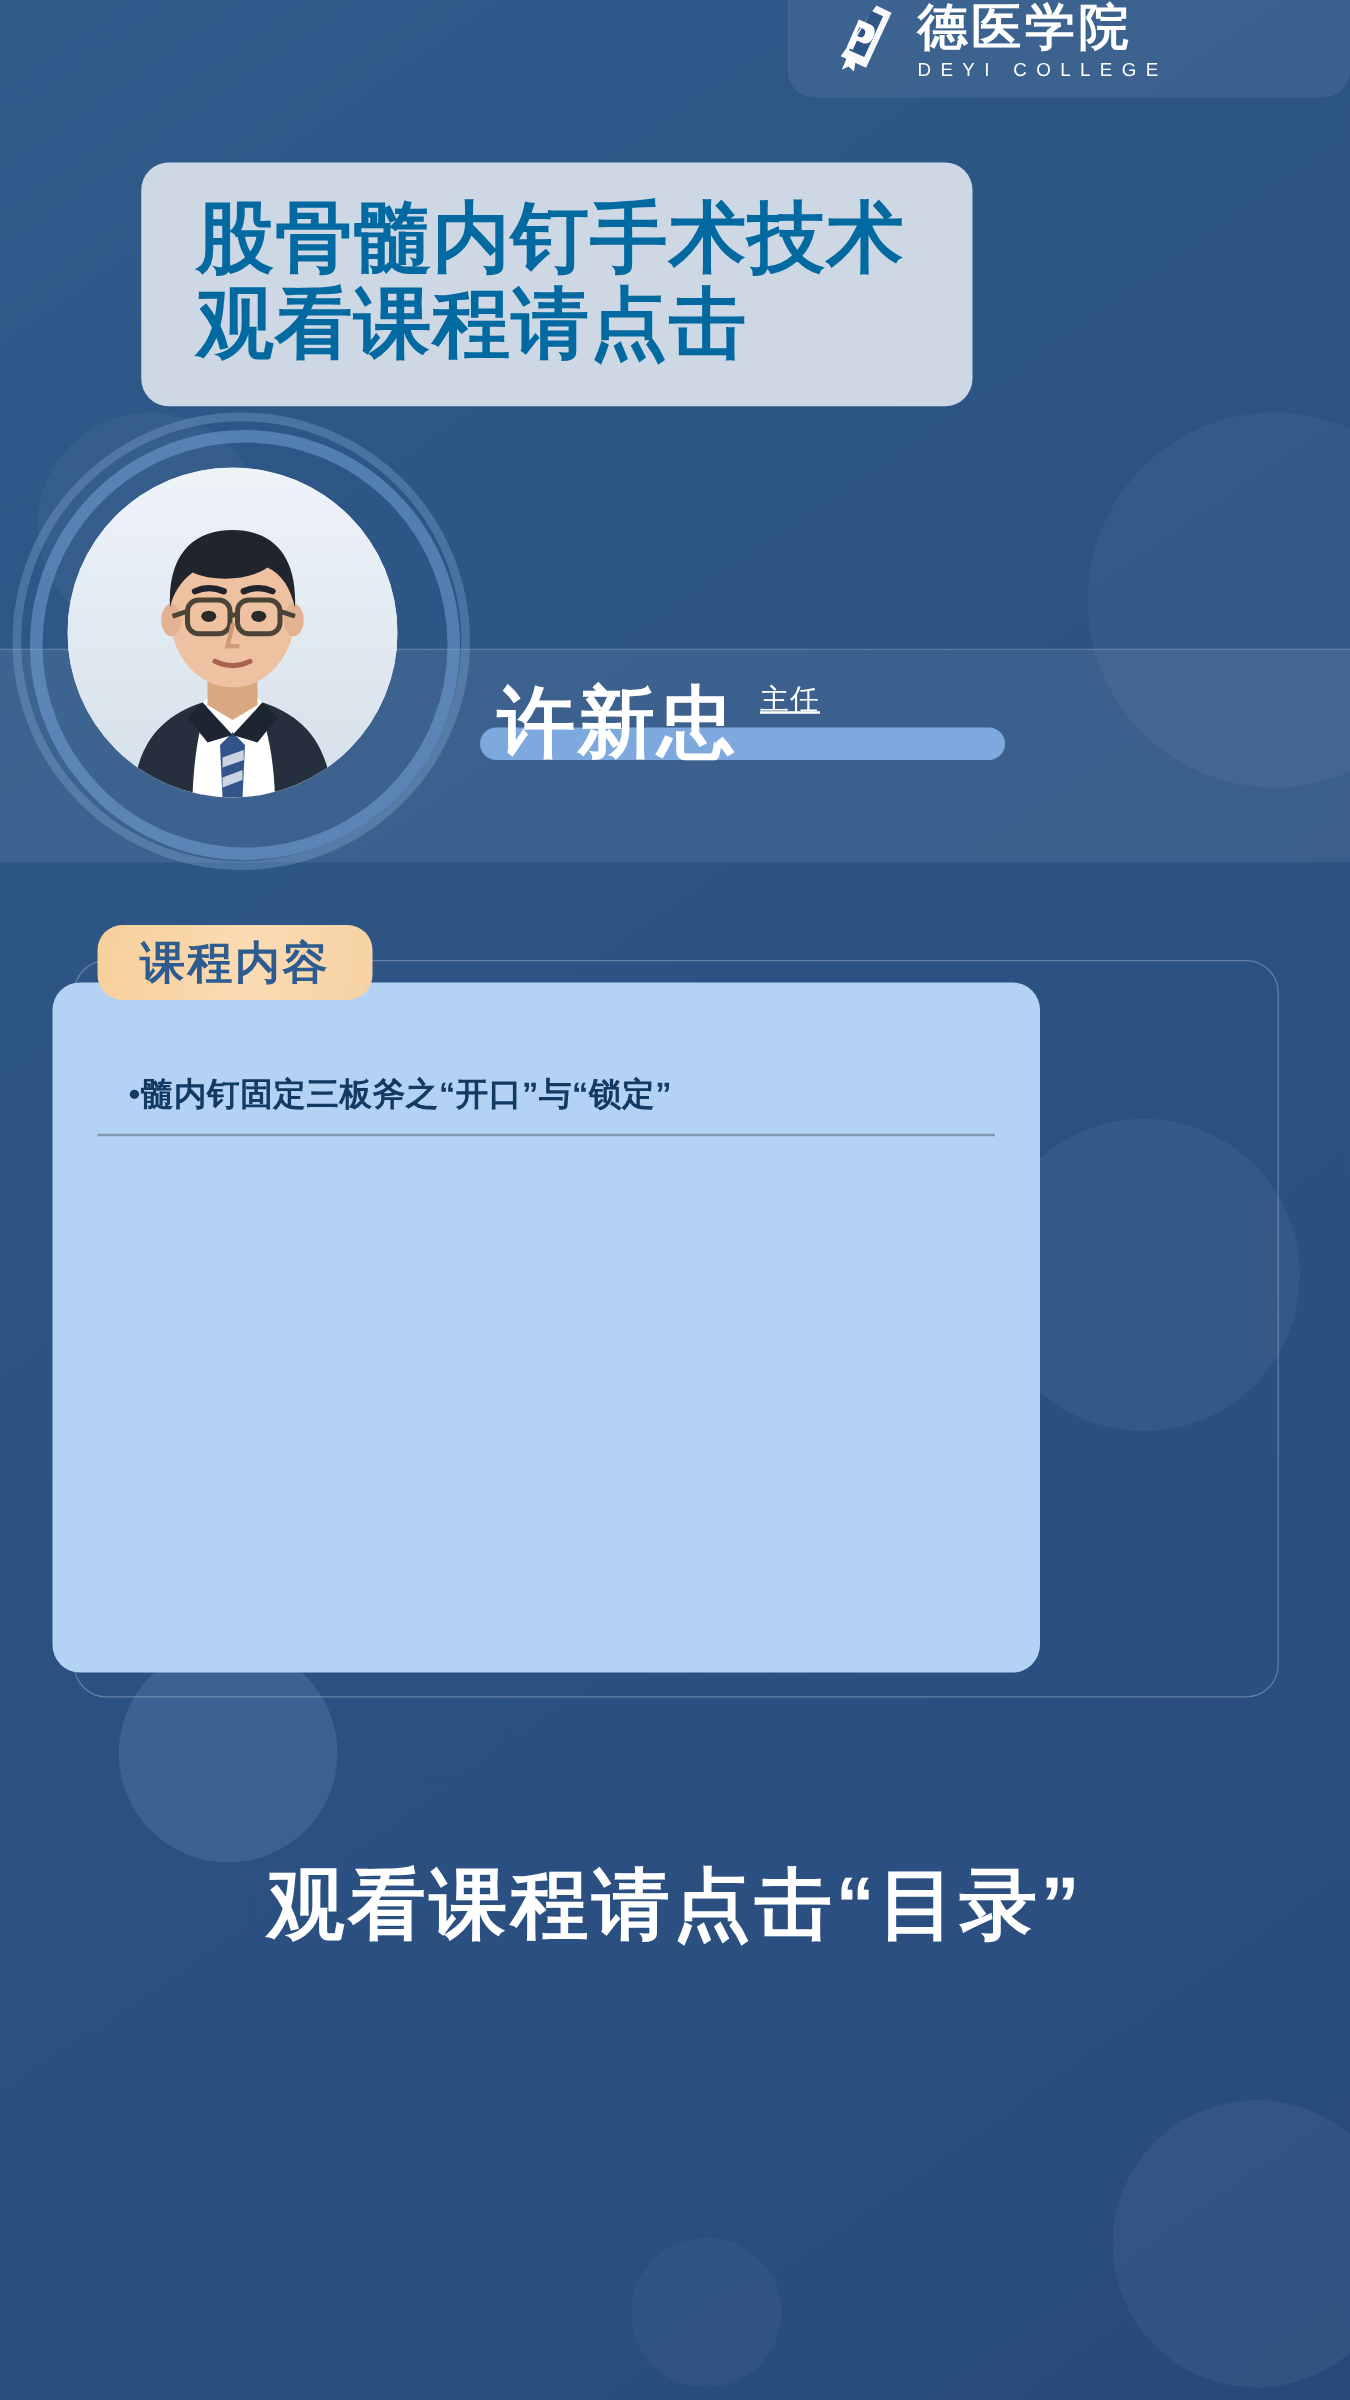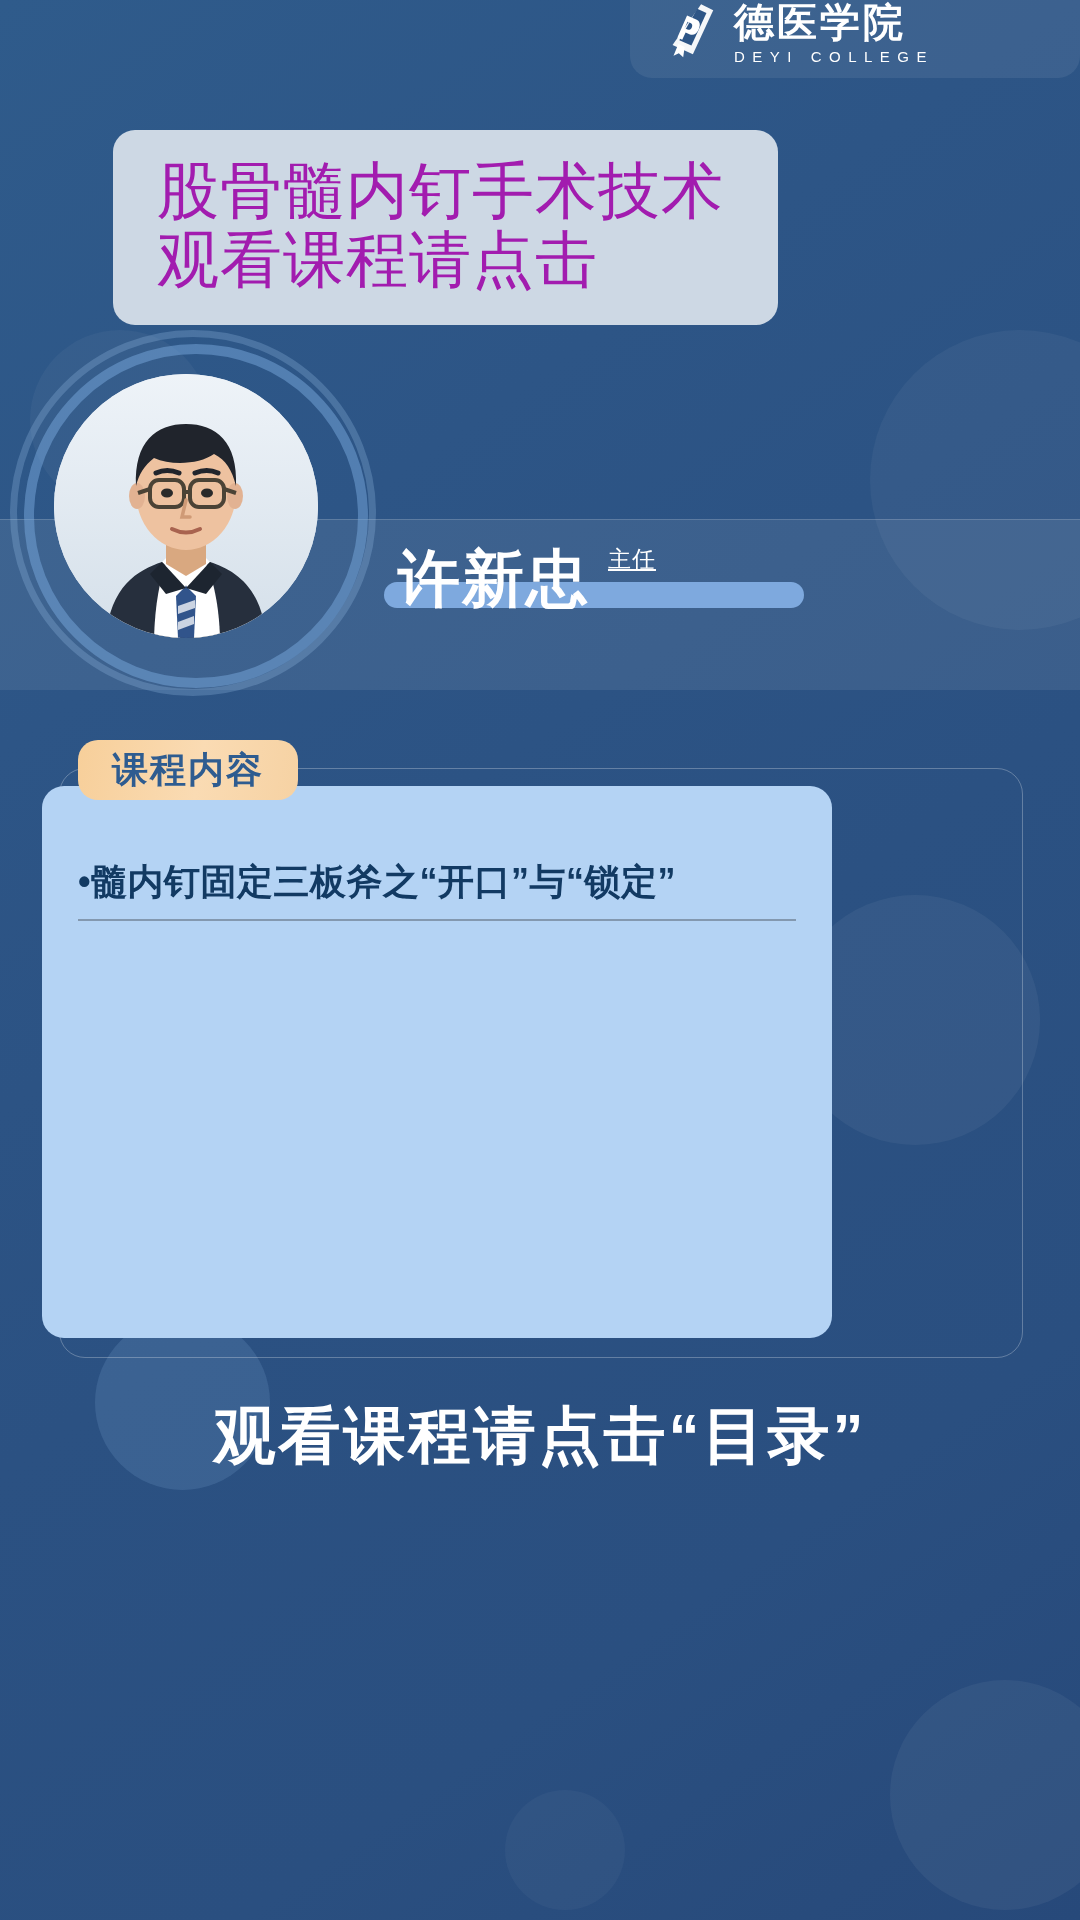--- a/index.html
+++ b/index.html
@@ -41,21 +41,21 @@
     margin-top:7px;line-height:1;font-weight:normal;
   }
 
   
   .title-box{
     position:absolute;left:113px;top:130px;width:665px;
     background:#cdd8e4;border-radius:22px;
     padding:26px 34px 30px 44px;box-sizing:border-box;
   }
   .title-line{
-    font-size:62px;font-weight:normal;color:#a21caf;
+    font-size:62px;font-weight:bold;color:#0369a1;
     letter-spacing:1px;line-height:1.12;white-space:nowrap;
     font-family:"Liberation Sans","DejaVu Sans",sans-serif;
   }
 
   
   .speaker-panel{
     position:absolute;left:0;top:519px;width:1080px;height:170px;
     background:rgba(255,255,255,.08);
     border-top:1px solid rgba(255,255,255,.17);
   }
@@ -102,28 +102,28 @@
   .content-badge{
     position:absolute;left:78px;top:740px;
     background:linear-gradient(100deg,#f7cf9a 0%,#fadbb3 55%,#f6d2a3 100%);
     border-radius:20px;padding:12px 34px;
     font-size:36px;font-weight:bold;color:#2e5c90;letter-spacing:2px;
     line-height:1;
   }
   .items{position:absolute;left:78px;top:838px;width:718px;}
   .item{padding:22px 0 14px 0;}
   .item-text{
-    font-size:36px;font-weight:bold;color:#123a63;
-    letter-spacing:0.5px;line-height:1.2;white-space:nowrap;
+    font-size:26px;font-weight:bold;color:#123a63;
+    letter-spacing:0.5px;line-height:1.2;white-space:nowrap;margin-left:25px;
   }
   .item-rule{height:2px;background:#6d7f92;margin-top:16px;opacity:.7;}
 
   
   .cta{
-    position:absolute;left:0;top:1394px;width:1080px;text-align:center;
+    position:absolute;left:0;top:1482px;width:1080px;text-align:center;
     font-size:62px;font-weight:bold;color:#ffffff;letter-spacing:3px;
   }
 </style>
 </head>
 <body>
 
 <div id="poster">
 
   <div class="blob b6"></div>
   <div class="blob b1"></div>

